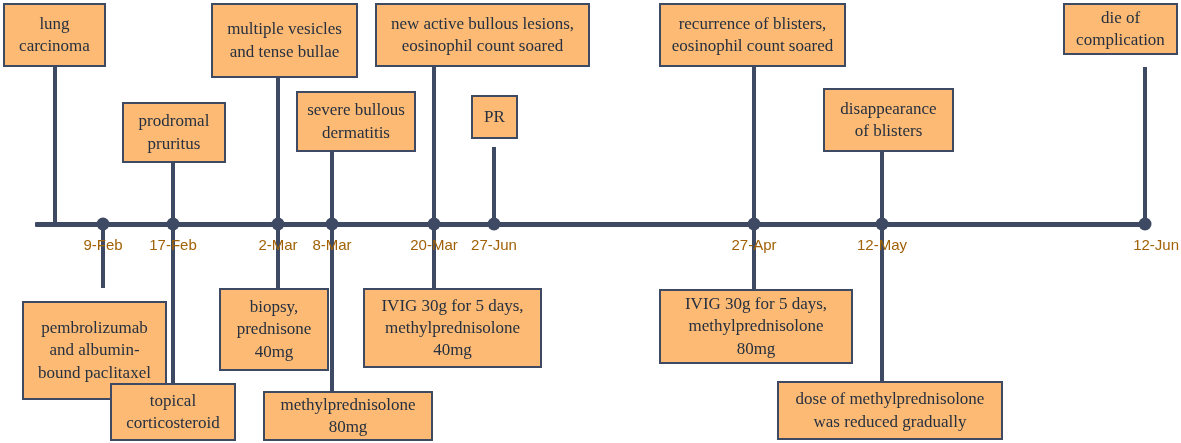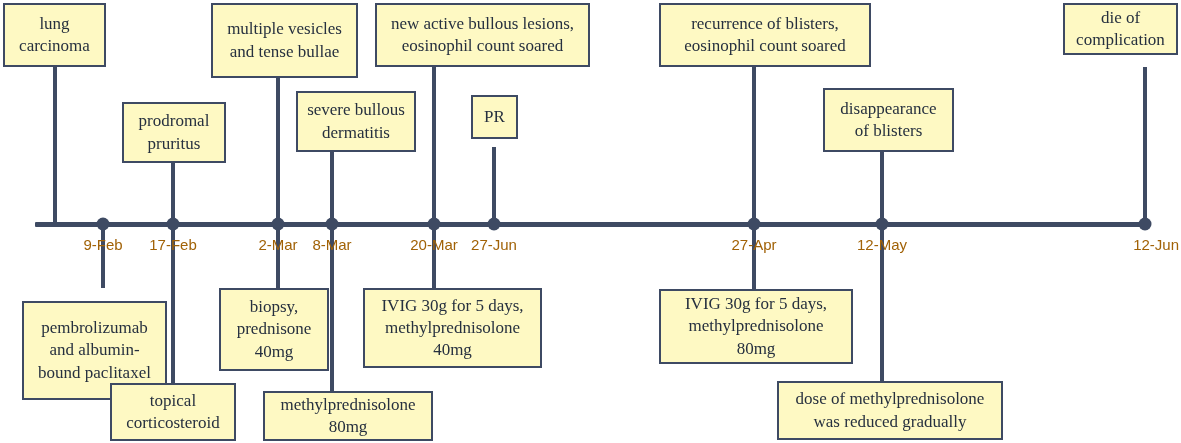--- a/index.html
+++ b/index.html
@@ -42,21 +42,21 @@
     width:4px;
     background:#3e4a63;
     transform:translateX(-50%);
   }
 
   
   .event-box{
     position:absolute;
     box-sizing:border-box;
     border:2px solid #3e4a63;
-    background:#fef9c3;
+    background:#fdba74;
     color:#26303f;
     display:flex;
     align-items:center;
     justify-content:center;
     text-align:center;
     font-size:17px;
     line-height:1.30;
     padding:2px 5px;
   }
   .event-box span{display:block;width:100%;}
@@ -120,21 +120,21 @@
       </div>
       <div class="event-box" style="left: 296px; top: 91px; width: 120px; height: 61px;">
         <span>severe bullous<br>dermatitis</span>
       </div>
       <div class="event-box" style="left: 375px; top: 3px; width: 215px; height: 64px;">
         <span>new active bullous lesions,<br>eosinophil count soared</span>
       </div>
       <div class="event-box" style="left: 471px; top: 95px; width: 47px; height: 44px;">
         <span>PR</span>
       </div>
-      <div class="event-box" style="left: 659px; top: 3px; width: 212px; height: 64px;">
+      <div class="event-box" style="left: 659px; top: 3px; width: 187px; height: 64px;">
         <span>recurrence of blisters,<br>eosinophil count soared</span>
       </div>
       <div class="event-box" style="left: 823px; top: 88px; width: 131px; height: 64px;">
         <span>disappearance<br>of blisters</span>
       </div>
       <div class="event-box" style="left: 1063px; top: 3px; width: 115px; height: 52px;">
         <span>die of<br>complication</span>
       </div>
     </div>
   <div id="boxes-below">

